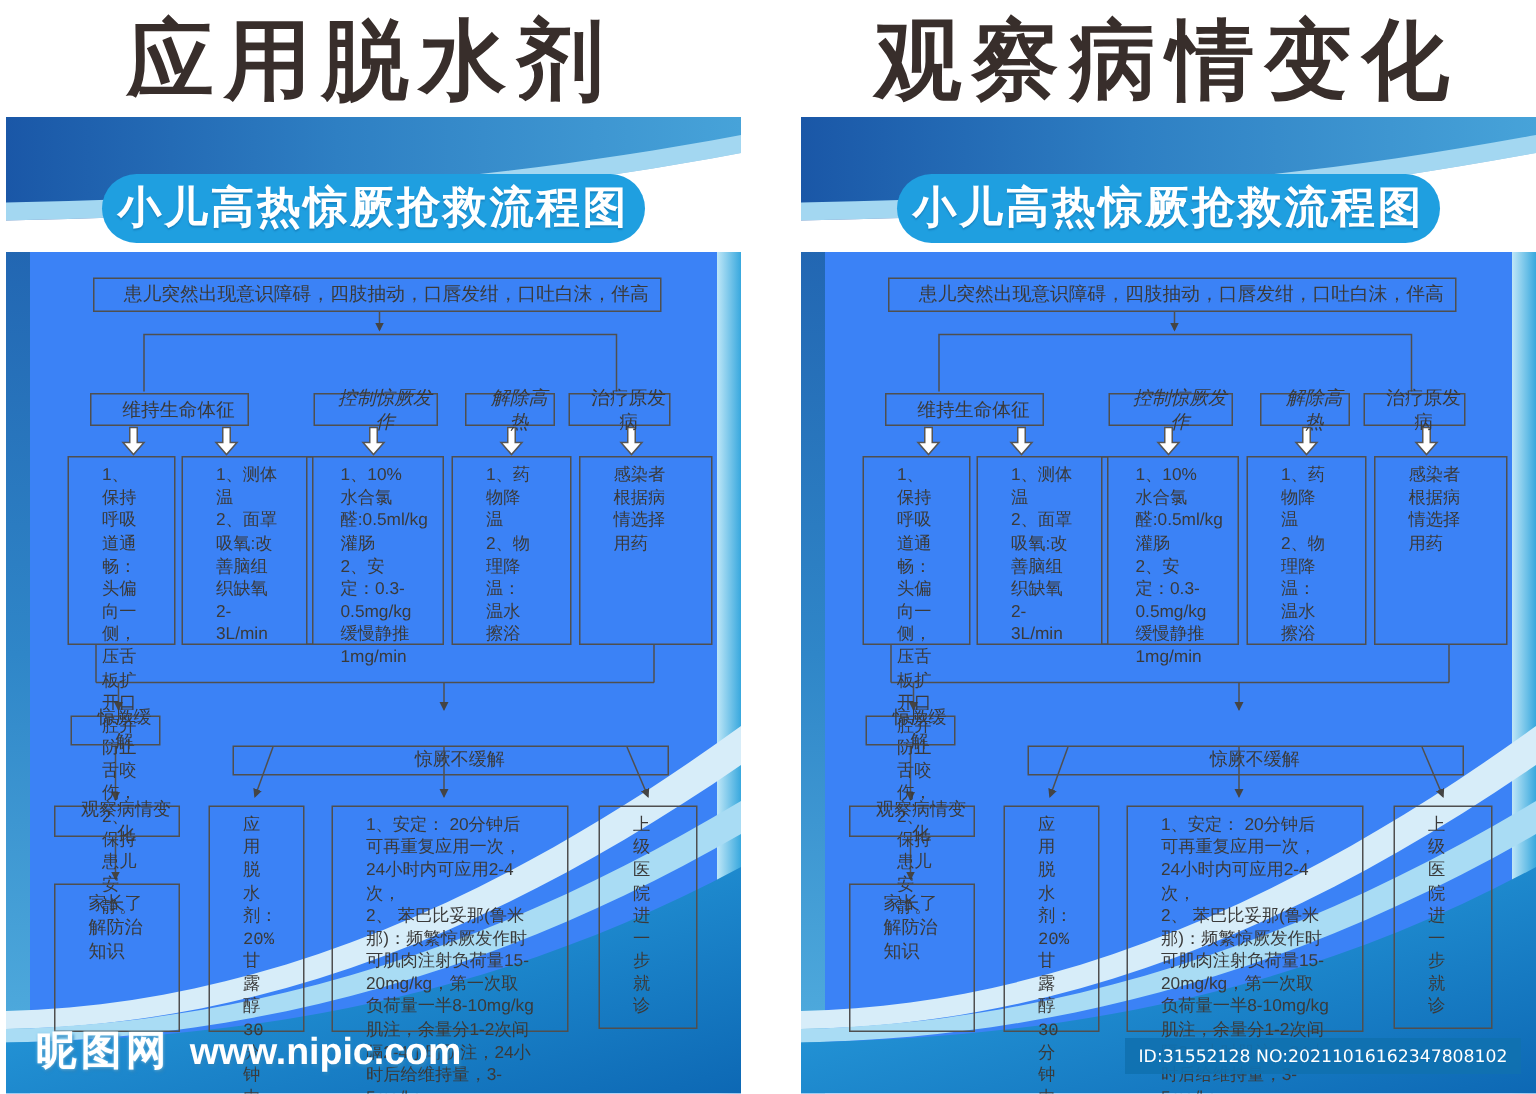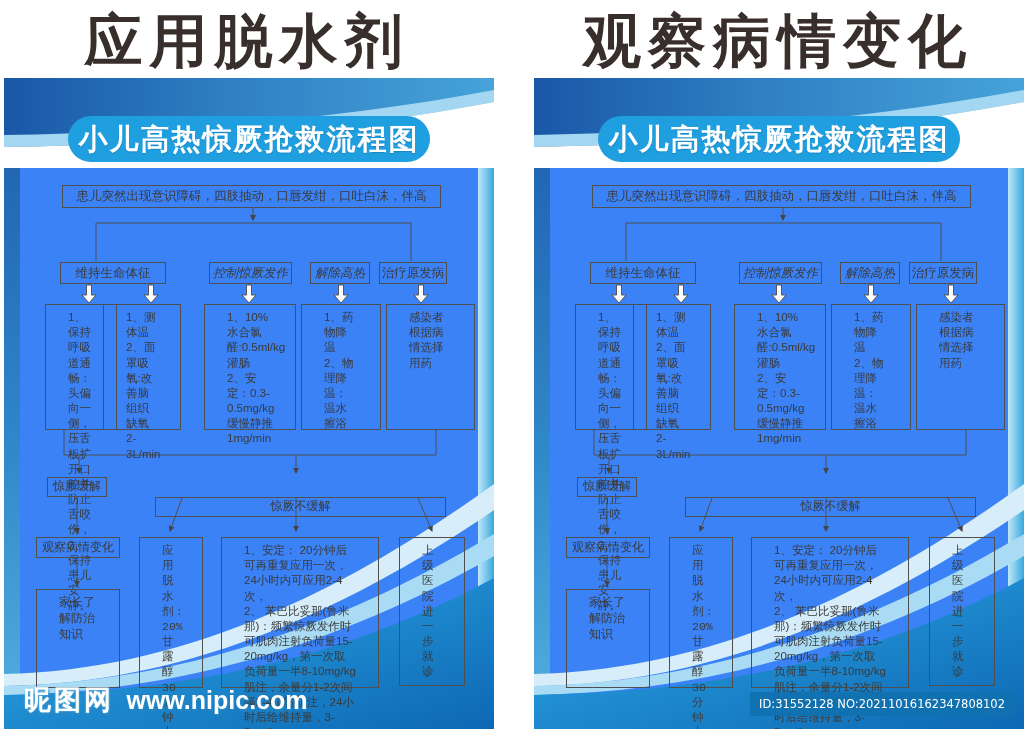--- a/index.html
+++ b/index.html
@@ -25,33 +25,33 @@
   .title-pill{
     position:absolute;left:64px;top:38px;width:362px;height:46px;z-index:4;
     background:#1f9fe0;border-radius:24px;color:#ffffff;font-weight:bold;
     font-size:29px;line-height:47px;text-align:center;letter-spacing:2px;
     text-shadow:0 1px 1px rgba(0,60,110,.25);
   }
   
   .connectors{position:absolute;top:0;left:0;z-index:2;}
   .pbox{
     position:absolute;border:1px solid #4f4f4f;background:transparent;color:#3a3a3a;
-    font-size:11.5px;line-height:1.32;z-index:3;box-sizing:border-box;
+    font-size:11.5px;line-height:1.32;z-index:3;box-sizing:border-box;padding-left:12px;
   }
   .ctr{display:flex;align-items:center;justify-content:center;text-align:center;}
   .pre{white-space:pre-line;padding:5px 22px;}
   .b-symptom{left:58px;top:107px;width:379px;height:23px;font-size:12.5px;}
   .b-branch{top:184px;height:22px;font-size:12.5px;}
   .b-br0{left:56px;width:106px;}
   .b-br1{left:205px;width:83px;font-style:italic;}
   .b-br2{left:306px;width:60px;font-style:italic;}
   .b-br3{left:375px;width:68px;}
   .b-detail{top:226px;height:126px;}
   .b-d0{left:41px;width:72px;}
-  .b-d1{left:99px;width:78px;}
+  .b-d1{left:117px;width:88px;}
   .b-d2{left:200px;width:92px;}
   .b-d3{left:297px;width:80px;}
   .b-d4{left:382px;width:89px;}
   .b-relieved{left:43px;top:399px;width:60px;height:20px;font-size:12px;}
   .b-notrelieved{left:151px;top:419px;width:291px;height:20px;font-size:12px;}
   .b-observe{left:32px;top:459px;width:84px;height:21px;font-size:12px;}
   .b-educate{left:32px;top:511px;width:84px;height:99px;font-size:12px;}
   .b-dehydrant{left:135px;top:459px;width:64px;height:151px;font-family:Liberation Mono, monospace;}
   .b-meds{left:217px;top:459px;width:158px;height:151px;}
   .b-referral{left:395px;top:459px;width:66px;height:149px;}

